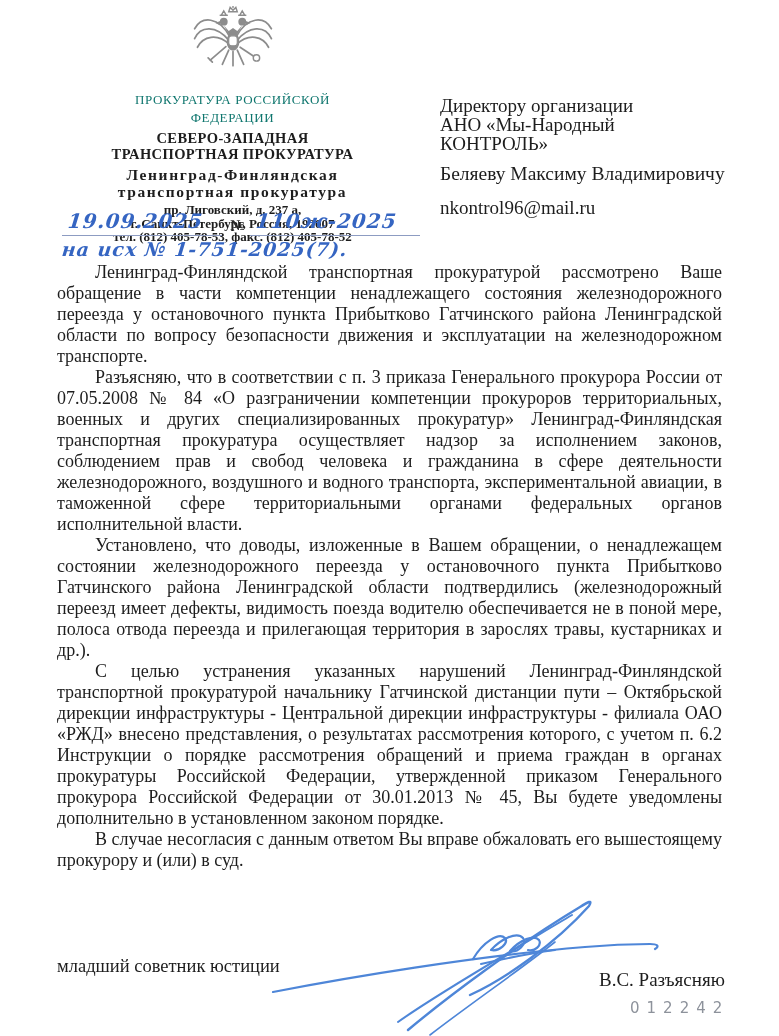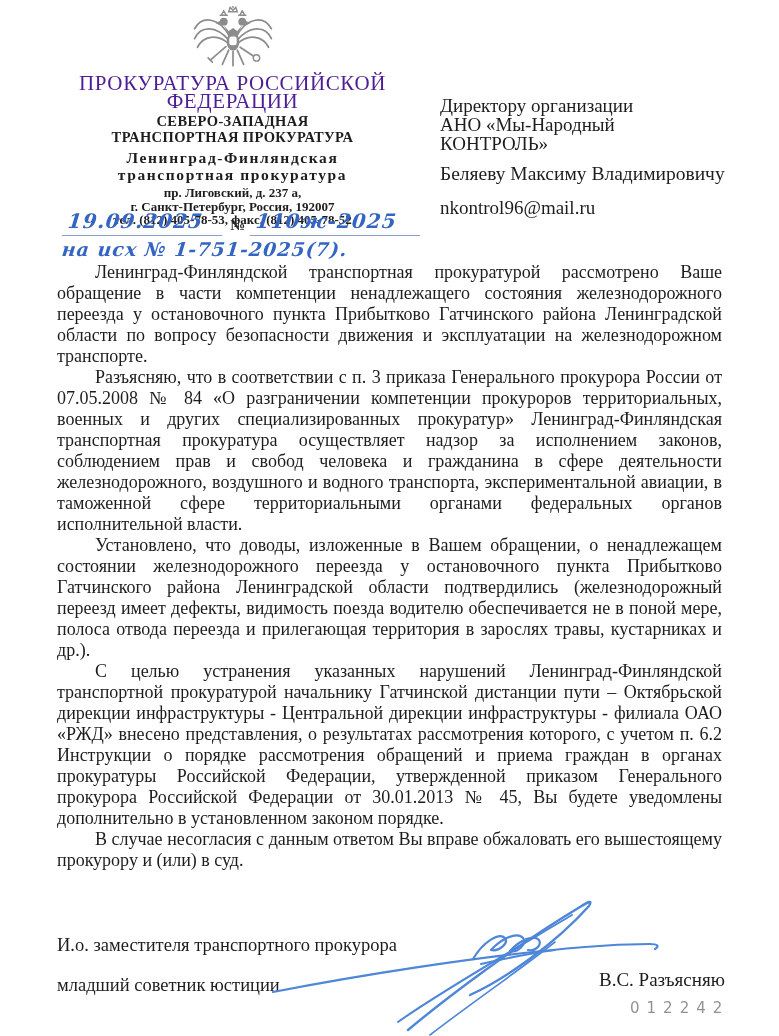--- a/index.html
+++ b/index.html
@@ -14,21 +14,21 @@
     position:relative;
     width:779px;height:1036px;
     background:#ffffff;
     font-family:"Liberation Serif", serif;
     color:var(--text-black);
     overflow:hidden;
   }
   
   .letterhead{position:absolute;left:60px;top:6px;width:345px;text-align:center;}
   .emblem{display:block;margin:0 auto;width:94px;height:64px;}
-  .lh-authority{margin-top:4px;font-size:21px;line-height:18px;letter-spacing:0.6px;color:#4c1d95;}
+  .lh-authority{margin-top:21px;font-size:13px;line-height:18px;letter-spacing:0.6px;color:#0f766e;}
   .lh-division{margin-top:4px;font-size:14.5px;line-height:15.5px;font-weight:bold;letter-spacing:0.4px;}
   .lh-office{margin-top:5px;font-size:15.5px;line-height:16.5px;font-weight:bold;letter-spacing:1.6px;}
   .lh-addr{margin-top:3px;font-size:13px;line-height:13.5px;font-weight:bold;}
   
   .addressee{position:absolute;left:440px;top:58px;width:305px;font-size:19px;line-height:19px;margin-top:38px;}
   .addressee .person{margin-top:11px;font-size:19.5px;font-family:Liberation Serif, serif;}
   .addressee .email{margin-top:15px;}
   
   .hw{
     font-family:"DejaVu Serif", serif;
@@ -144,21 +144,20 @@
 
   <div class="body-text">
     <p>Ленинград-Финляндской транспортная прокуратурой рассмотрено Ваше обращение в части компетенции ненадлежащего состояния железнодорожного переезда у остановочного пункта Прибытково Гатчинского района Ленинградской области по вопросу безопасности движения и эксплуатации на железнодорожном транспорте.</p>
     <p>Разъясняю, что в соответствии с п. 3 приказа Генерального прокурора России от 07.05.2008 № 84 «О разграничении компетенции прокуроров территориальных, военных и других специализированных прокуратур» Ленинград-Финляндская транспортная прокуратура осуществляет надзор за исполнением законов, соблюдением прав и свобод человека и гражданина в сфере деятельности железнодорожного, воздушного и водного транспорта, экспериментальной авиации, в таможенной сфере территориальными органами федеральных органов исполнительной власти.</p>
     <p>Установлено, что доводы, изложенные в Вашем обращении, о ненадлежащем состоянии железнодорожного переезда у остановочного пункта Прибытково Гатчинского района Ленинградской области подтвердились (железнодорожный переезд имеет дефекты, видимость поезда водителю обеспечивается не в поной мере, полоса отвода переезда и прилегающая территория в зарослях травы, кустарниках и др.).</p>
     <p>С целью устранения указанных нарушений Ленинград-Финляндской транспортной прокуратурой начальнику Гатчинской дистанции пути – Октябрьской дирекции инфраструктуры - Центральной дирекции инфраструктуры - филиала ОАО «РЖД» внесено представления, о результатах рассмотрения которого, с учетом п. 6.2 Инструкции о порядке рассмотрения обращений и приема граждан в органах прокуратуры Российской Федерации, утвержденной приказом Генерального прокурора Российской Федерации от 30.01.2013 № 45, Вы будете уведомлены дополнительно в установленном законом порядке.</p>
     <p>В случае несогласия с данным ответом Вы вправе обжаловать его вышестоящему прокурору и (или) в суд.</p>
   </div>
 
   <div class="sign-titles">
-    <div class="t1">И.о. заместителя транспортного прокурора</div>
     <div class="t2">младший советник юстиции</div>
   </div>
 
   <span class="signature-svg">
     <svg viewBox="0 0 460 152" xmlns="http://www.w3.org/2000/svg">
       <g stroke="#4e86d8" fill="none" stroke-linecap="round" stroke-linejoin="round">
         <path stroke-width="2.2" d="M18 108 C 90 94 220 72 330 63 C 352 61 378 60 395 60 C 402 60 405 62 400 65"></path>
         <path stroke-width="2.4" d="M153 146 C 190 115 260 62 325 23 C 333 18 338 15 334 22 C 300 60 250 95 215 111"></path>
         <path stroke-width="2" d="M143 138 C 185 108 265 62 317 31"></path>
         <path stroke-width="1.6" d="M175 151 C 215 120 262 88 300 58"></path>

